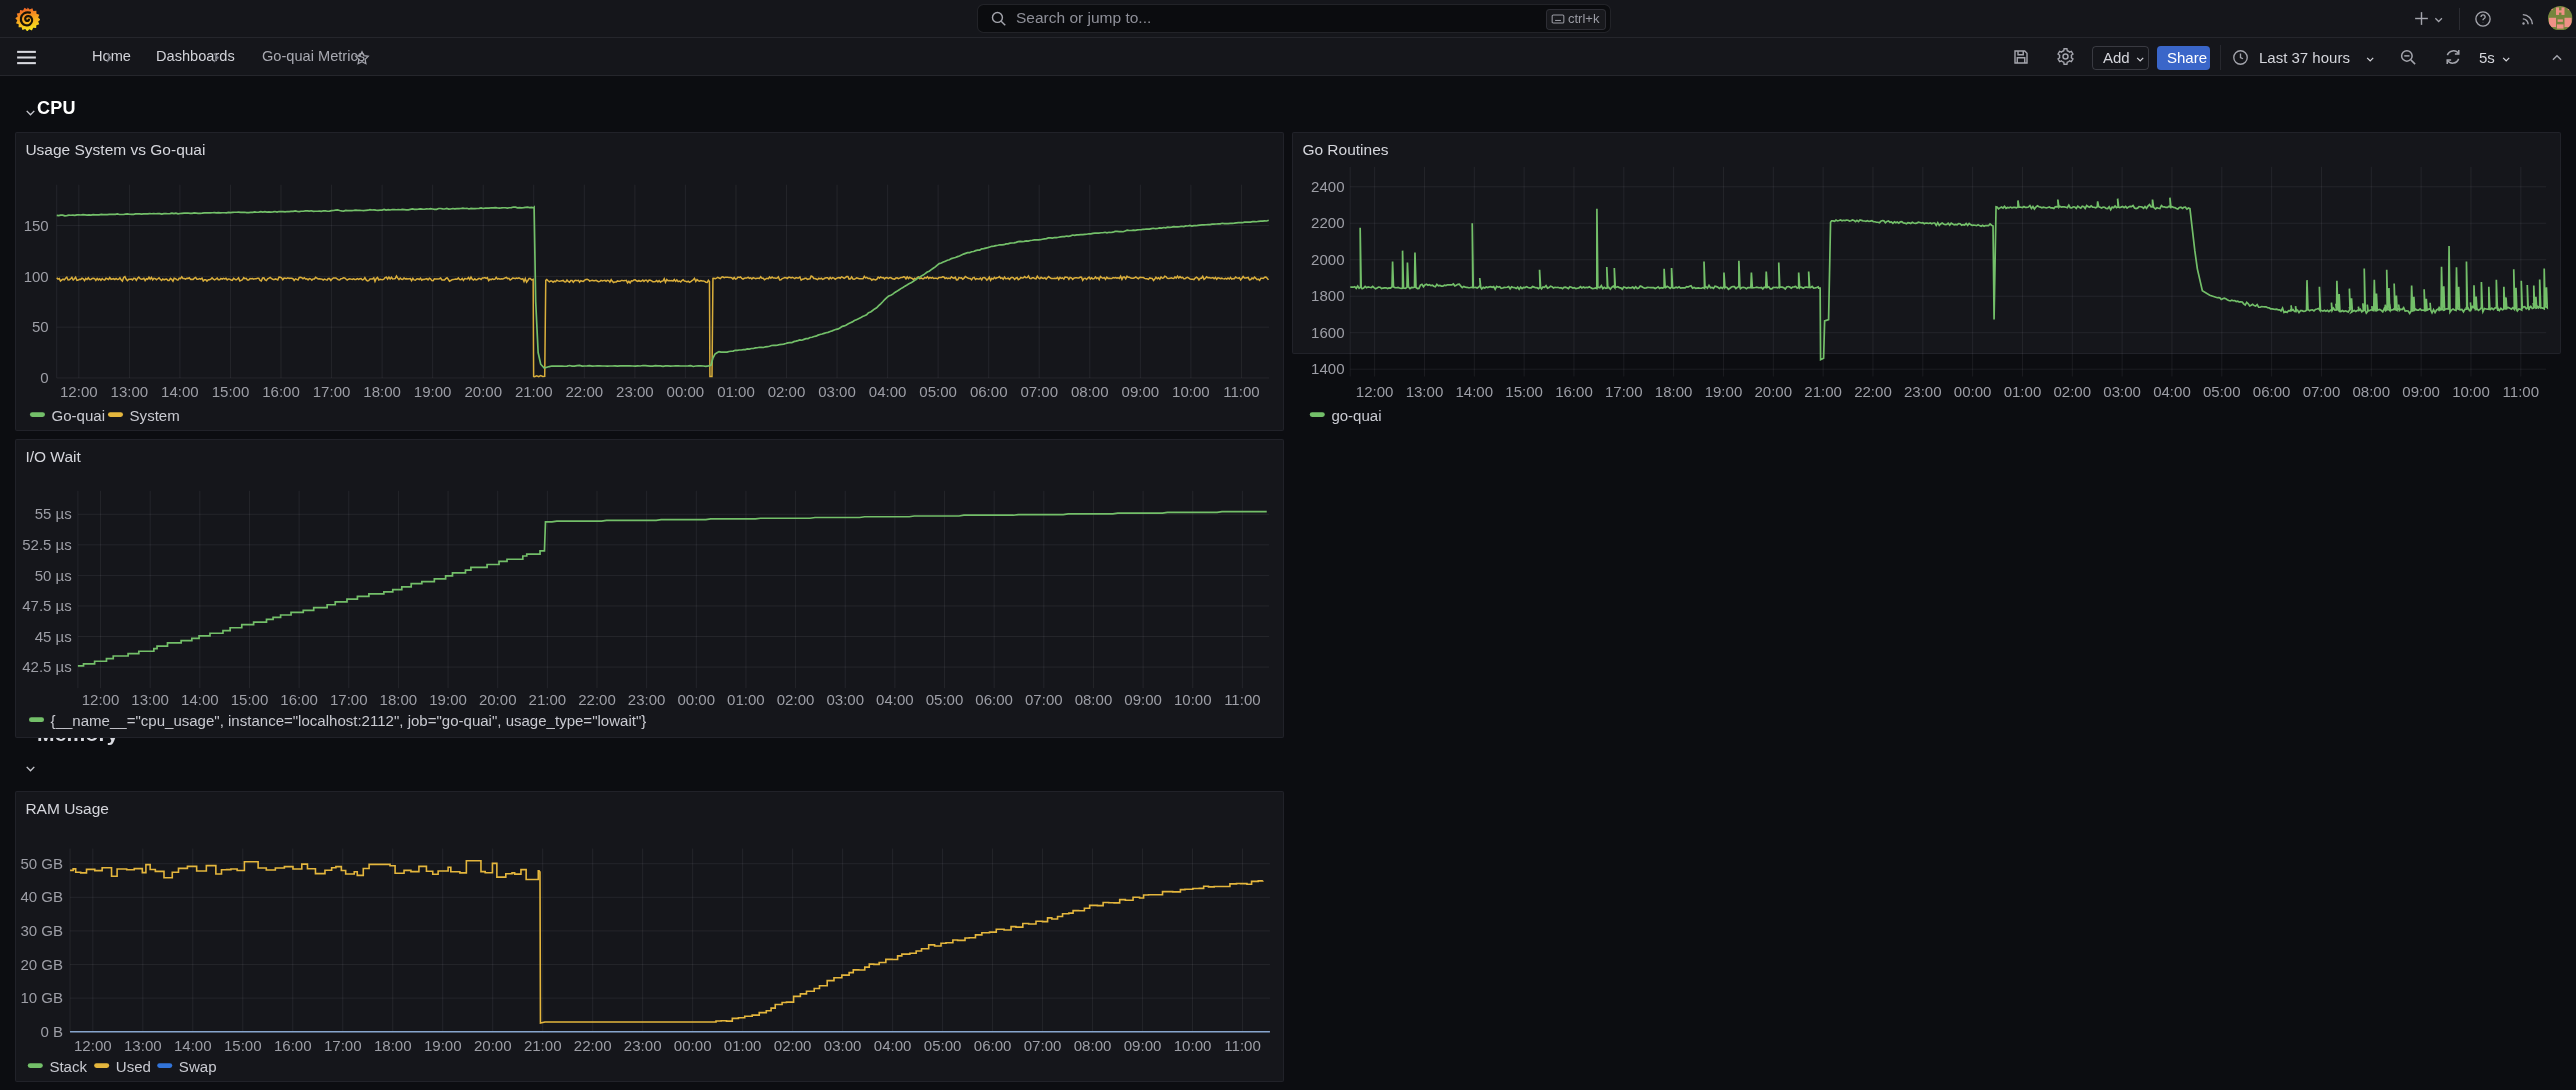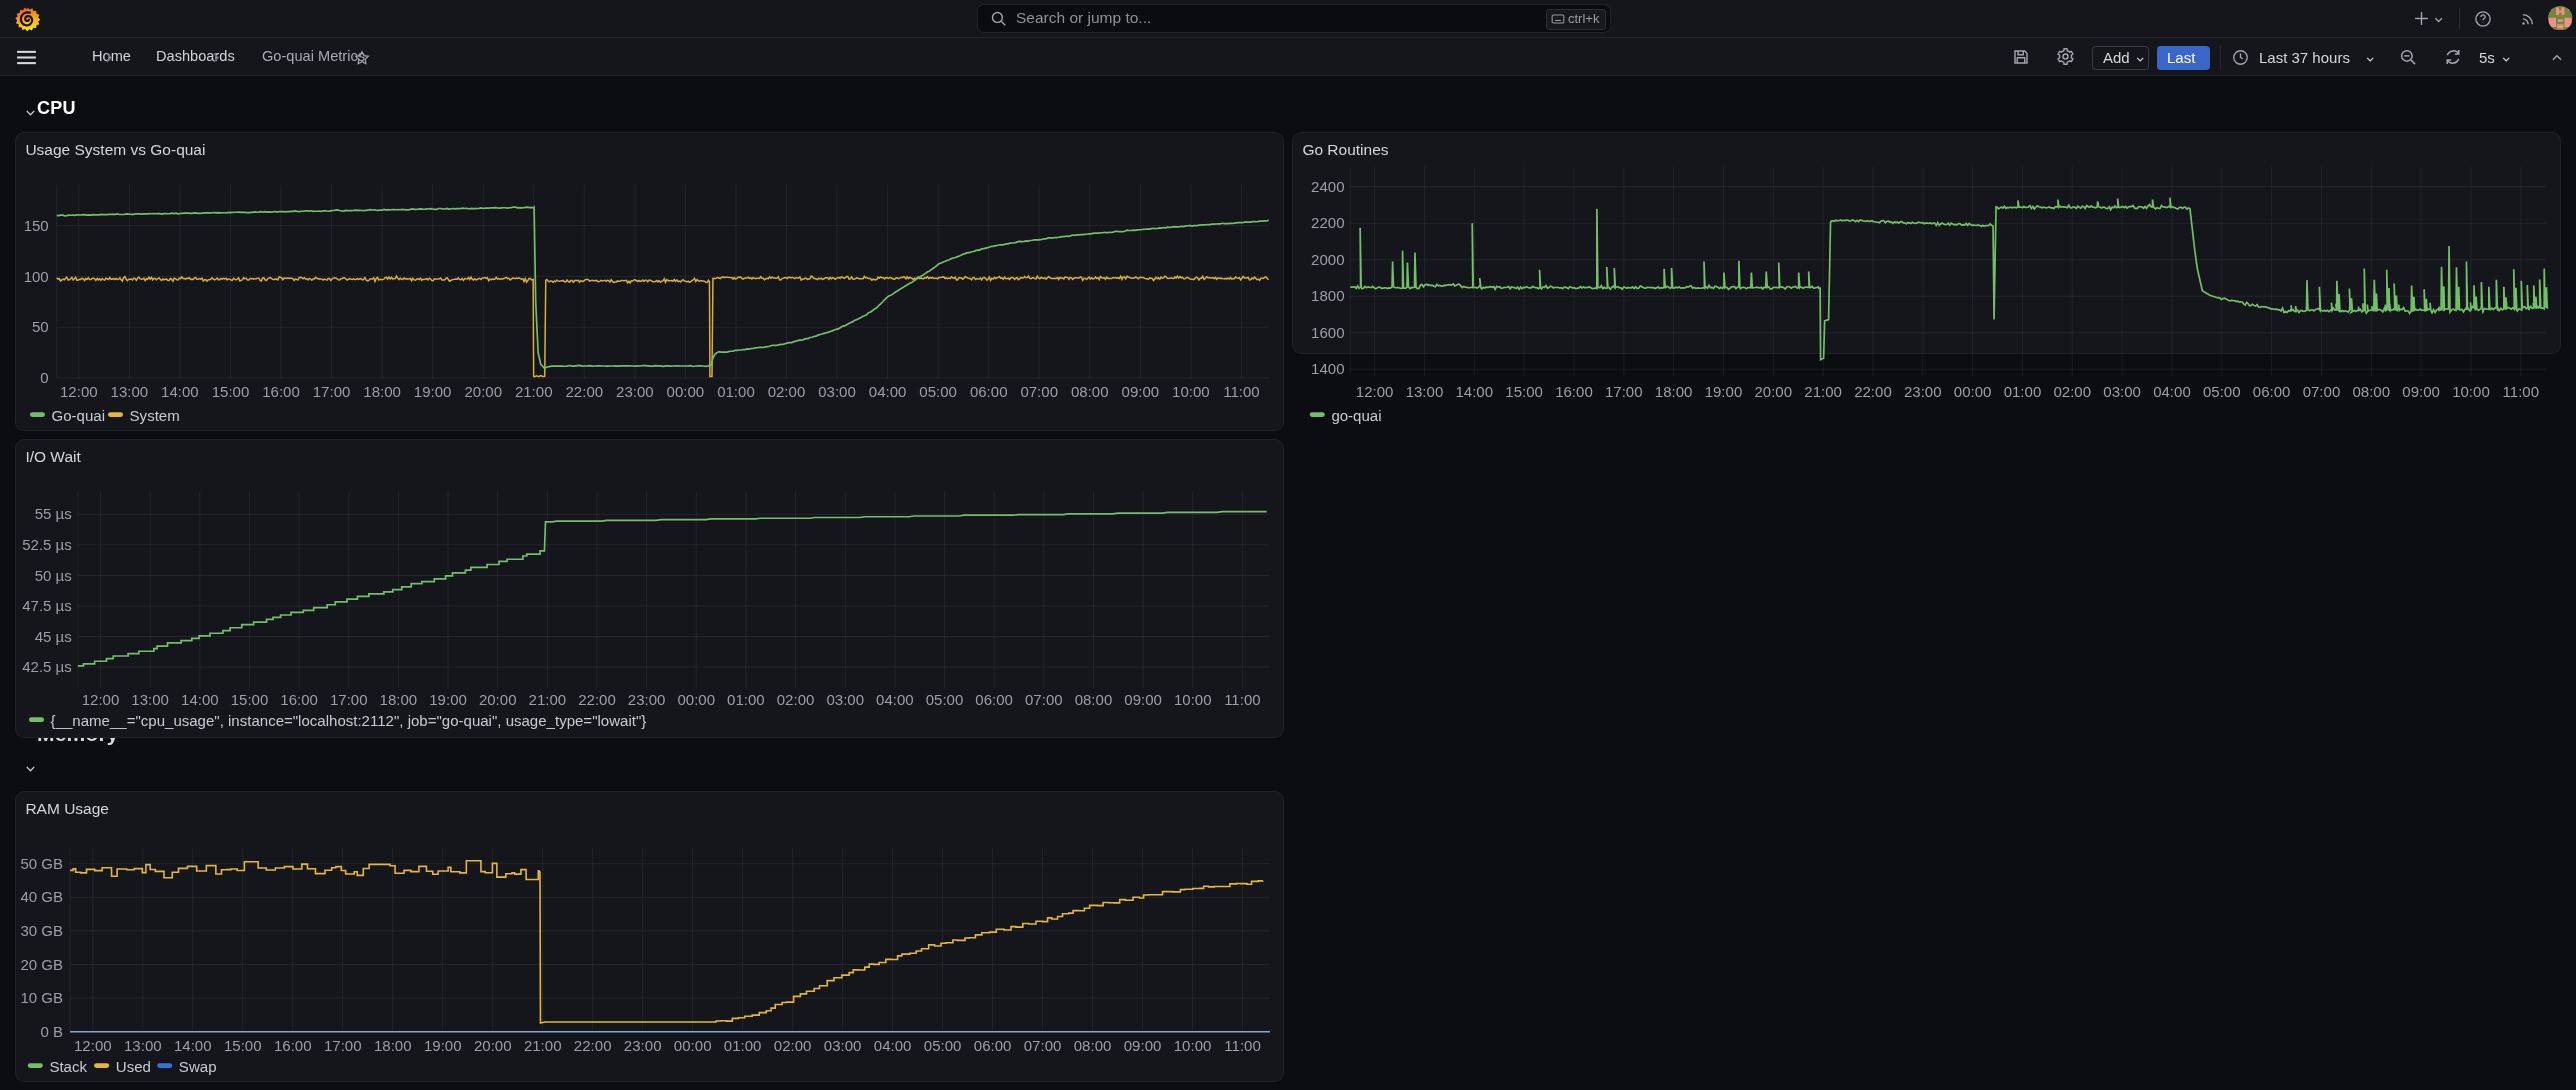--- a/index.html
+++ b/index.html
@@ -1,15 +1,15 @@
 <!DOCTYPE html>
 <html style="font-size:15px"><head><meta charset="utf-8"><style>
 * { margin:0; padding:0; box-sizing:border-box; }
 html,body { width:2576px; height:1090px; background:#0c0d11; font-family:"Liberation Sans",sans-serif; overflow:hidden; }
-.panel { position:absolute; background:#15161b; border:0.9px solid rgba(204,204,220,0.07); border-radius:9px;padding-left:40px; }
+.panel { position:absolute; background:#15161b; border:0.9px solid rgba(204,204,220,0.07); border-radius:2px;padding-left:40px; }
 .ptitle { position:absolute; left:9.4px; top:7.5px; font-size:15.5px; font-weight:500; color:#d5d6dc; }
 .ax { font-size:16px; fill:#9d9ea6; font-family:"Liberation Sans",sans-serif; }
 .leg { font-size:16px; fill:#c9cad1; font-family:"Liberation Sans",sans-serif; }
 .crumb { position:absolute; top:48px; font-size:14.6px; color:#d2d3d9; font-weight:500;margin-left:36px; }
 </style></head>
 <body>
 <div style="position:absolute;left:0;top:0;width:2576px;height:38px;background:#15161b;border-bottom:0.9px solid rgba(204,204,220,0.09)"></div>
 <div style="position:absolute;left:0;top:38px;width:2576px;height:38px;background:#15161b;border-bottom:0.9px solid rgba(204,204,220,0.09)"></div>
 <svg width="25.4" height="25.4" viewBox="0 0 24 24" style="position:absolute;left:15px;top:5.6px">
 <defs>
@@ -107,21 +107,21 @@
 <svg width="19" height="19" viewBox="0 0 24 24" style="position:absolute;left:2056px;top:47px" fill="none" stroke="#a4a5ad" stroke-width="1.8">
     <circle cx="12" cy="12" r="3.2"></circle>
     <path d="M19.4 13.6 a7.8 7.8 0 0 0 0-3.2 l2-1.6 -2-3.4 -2.4 1 a7.8 7.8 0 0 0-2.8-1.6 l-0.4-2.6 h-3.6 l-0.4 2.6 a7.8 7.8 0 0 0-2.8 1.6 l-2.4-1 -2 3.4 2 1.6 a7.8 7.8 0 0 0 0 3.2 l-2 1.6 2 3.4 2.4-1 a7.8 7.8 0 0 0 2.8 1.6 l0.4 2.6 h3.6 l0.4-2.6 a7.8 7.8 0 0 0 2.8-1.6 l2.4 1 2-3.4 Z"></path>
   </svg>
 <div style="position:absolute;left:2092px;top:46px;width:57px;height:23.5px;border:0.9px solid rgba(204,204,220,0.20);border-radius:3.8px"></div>
 <div style="position:absolute;left:2103px;top:49px;font-size:15px;color:#d5d6dc;font-weight:500">Add</div>
 <svg width="10.4" height="10.4" viewBox="0 0 24 24" style="position:absolute;left:2135px;top:54px" stroke="#d5d6dc" stroke-width="2.8" fill="none">
     <polyline points="5,9 12,16 19,9"></polyline>
   </svg>
 <div style="position:absolute;left:2157px;top:46px;width:53px;height:23.5px;background:#3A66C9;border-radius:3.8px"></div>
-<div style="position:absolute;left:2167px;top:49px;font-size:15px;color:#ffffff;font-weight:500">Last</div>
+<div style="position:absolute;left:2167px;top:49px;font-size:15px;color:#ffffff;font-weight:500">Share</div>
 <div style="position:absolute;left:2220px;top:45px;width:0.9px;height:24.5px;background:rgba(204,204,220,0.10)"></div>
 <svg width="17" height="17" viewBox="0 0 24 24" style="position:absolute;left:2232px;top:49px" fill="none" stroke="#a4a5ad" stroke-width="1.9">
     <circle cx="12" cy="12" r="9.5"></circle>
     <polyline points="12,6.5 12,12 15.5,13.8"></polyline>
   </svg>
 <div style="position:absolute;left:2259px;top:49px;font-size:15px;color:#d5d6dc">Last 37 hours</div>
 <svg width="10.4" height="10.4" viewBox="0 0 24 24" style="position:absolute;left:2365px;top:54px" stroke="#d5d6dc" stroke-width="2.8" fill="none">
     <polyline points="5,9 12,16 19,9"></polyline>
   </svg>
 <svg width="18" height="18" viewBox="0 0 24 24" style="position:absolute;left:2399px;top:48px" fill="none" stroke="#a4a5ad" stroke-width="2">

